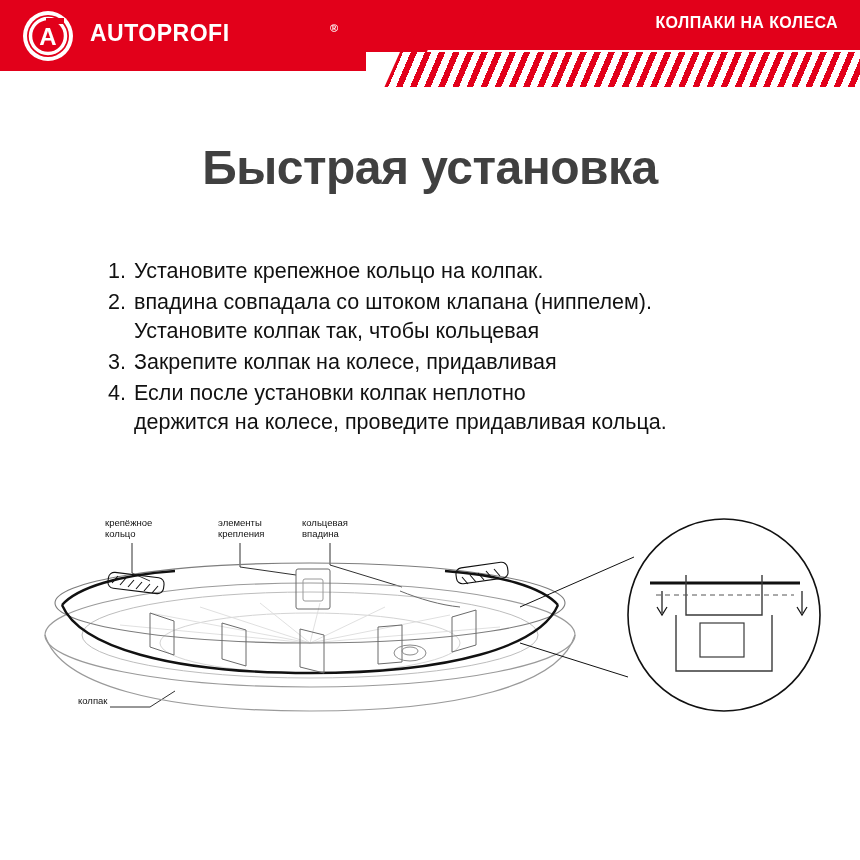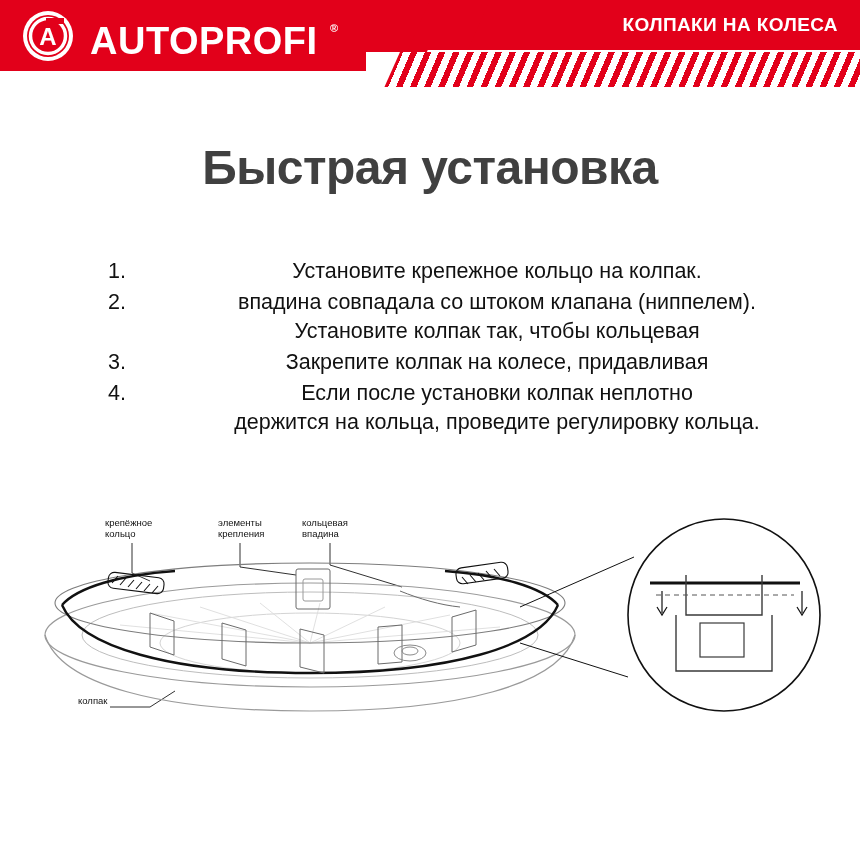--- a/index.html
+++ b/index.html
@@ -58,37 +58,37 @@
     height: 50px;
     background: #e2001a;
     transform: skewX(-24deg);
     transform-origin: top left;
   }
   .header-title {
     position: absolute;
     right: 22px;
     top: 14px;
     color: #ffffff;
-    font-size: 19px;
+    font-size: 16px;
     font-weight: bold;
     letter-spacing: 0.4px;
   }
   .logo-mark {
     position: absolute;
     left: 22px;
     top: 10px;
     width: 52px;
     height: 52px;
   }
   .logo-text {
     position: absolute;
     left: 90px;
     top: 20px;
     color: #ffffff;
-    font-size: 38px;
+    font-size: 23px;
     font-weight: bold;
     letter-spacing: 0.5px;
   }
   .logo-reg {
     position: absolute;
     left: 330px;
     top: 22px;
     color: #ffffff;
     font-size: 11px;
     font-weight: bold;
@@ -153,21 +153,20 @@
     width: 26px;
     flex: 0 0 26px;
     text-align: right;
     padding-right: 8px;
   }
   .step-text {
     flex: 1;
   }
   .step-line {
     display: block;
-    text-align: center;
   }
 
   
   .illustration {
     position: absolute;
     left: 0;
     top: 495px;
     width: 836px;
     height: 260px;
   }
@@ -229,21 +228,21 @@
   <li class="step">
     <span class="step-num">3.</span>
     <span class="step-text">
       <span class="step-line">Закрепите колпак на колесе, придавливая</span>
     </span>
   </li>
   <li class="step">
     <span class="step-num">4.</span>
     <span class="step-text">
       <span class="step-line">Если после установки колпак неплотно</span>
-      <span class="step-line">держится на кольца, проведите регулировку кольца.</span>
+      <span class="step-line">держится на колесе, проведите придавливая кольца.</span>
     </span>
   </li>
 </ol>
 
 <div class="illustration">
 
   <svg width="860" height="260" viewBox="0 0 860 260">
     <g fill="none" stroke="#1a1a1a" stroke-width="1">
 
       <path d="M132 48 L132 78 L150 86" stroke-width="0.9"></path>

